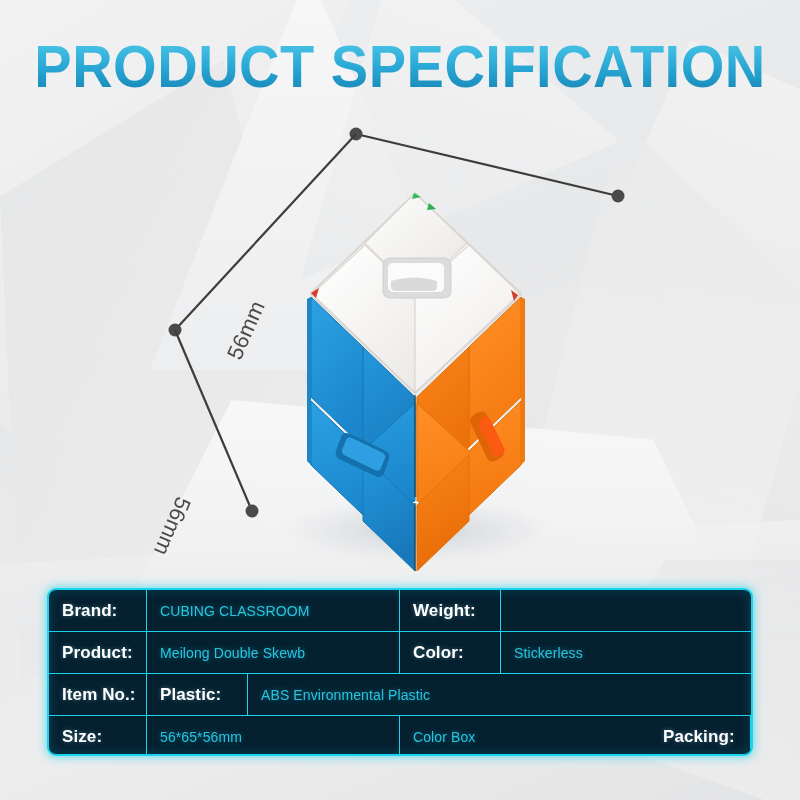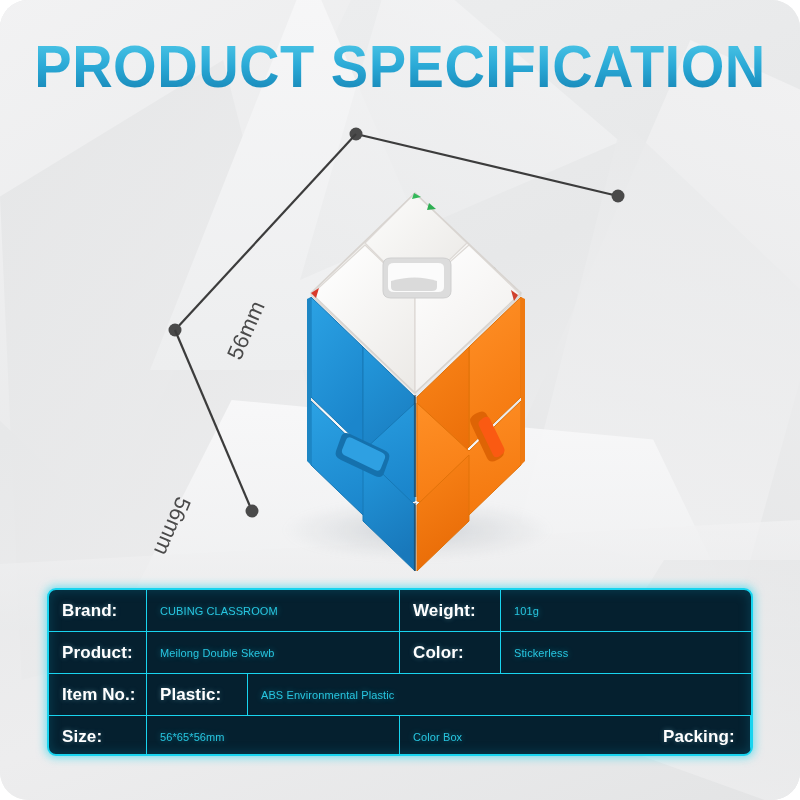--- a/index.html
+++ b/index.html
@@ -10,21 +10,20 @@
   body {
     font-family: "Liberation Sans", sans-serif;
   }
 
   #page {
     position: relative;
     width: 800px;
     height: 800px;
     overflow: hidden;
     background: #eceded;
-    border-radius: 28px;
   }
 
   
   .bg-layer { position: absolute; inset: 0; }
   .bg-base {
     position: absolute; inset: 0;
     background: linear-gradient(160deg, #eeeff0 0%, #e7e8e9 40%, #ededee 70%, #e3e4e5 100%);
   }
   .facet { position: absolute; }
 
@@ -181,21 +180,21 @@
   }
   .cell-label {
     color: #ffffff;
     font-size: 17px;
     font-weight: bold;
     letter-spacing: .1px;
     text-shadow: 0 0 5px rgba(160,230,250,.35);
   }
   .cell-value {
     color: #27c6e0;
-    font-size: 11px;
+    font-size: 14px;
     letter-spacing: .1px;
     text-shadow: 0 0 6px rgba(39,198,224,.45);
   }
   .c1 { width: 98px; border-right: 1.6px solid #18d4ef; }
   .c2 { width: 253px; border-right: 1.6px solid #18d4ef; }
   .c3 { width: 101px; border-right: 1.6px solid #18d4ef; }
   .c4 { flex: 1; }
 </style>
 </head>
 <body>
@@ -344,21 +343,20 @@
       </svg>
     </div>
   </div>
 
   <div class="spec-table">
 
     <div class="spec-row">
       <div class="cell cell-label c1">Brand:</div>
       <div class="cell cell-value c2">CUBING CLASSROOM</div>
       <div class="cell cell-label c3">Weight:</div>
-      <div class="cell cell-value c4">101g</div>
     </div>
 
     <div class="spec-row">
       <div class="cell cell-label c1">Product:</div>
       <div class="cell cell-value c2">Meilong Double Skewb</div>
       <div class="cell cell-label c3">Color:</div>
       <div class="cell cell-value c4">Stickerless</div>
     </div>
 
     <div class="spec-row">

